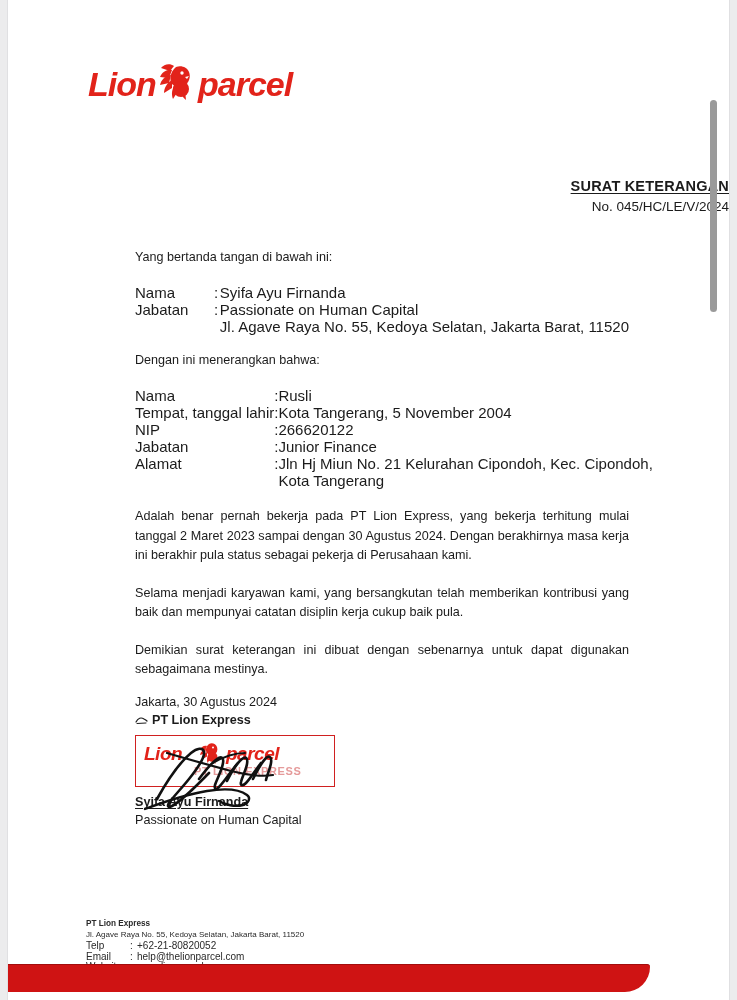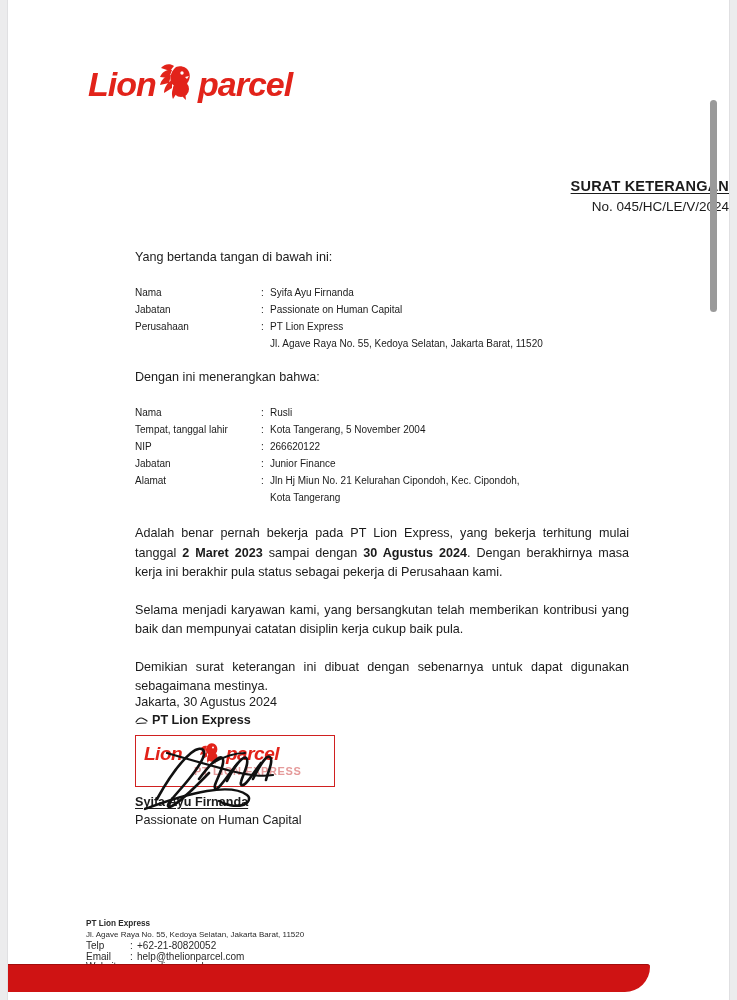--- a/index.html
+++ b/index.html
@@ -107,21 +107,21 @@
   .intro-line { margin: 0 0 18px 0; }
 
   table.kv {
     border-collapse: collapse;
     width: 100%;
     margin: 0;
   }
   table.kv td {
     padding: 0;
     vertical-align: top;
-    font-size: 10px;
+    font-size: 15px;
     line-height: 17px;
     color: #1b1b1b;
     white-space: nowrap;
   }
   td.kv-label { width: 126px; }
   td.kv-colon { width: 9px; }
   td.kv-value { white-space: normal; }
   .kv-cont {
     padding-left: 8px;
   }
@@ -129,21 +129,21 @@
   .block-gap-a { height: 17px; }
   .block-gap-b { height: 18px; }
 
   p.para {
     margin: 0 0 18px 0;
     text-align: justify;
     font-size: 12.6px;
     line-height: 19.5px;
   }
   p.para:last-child { margin-bottom: 12px; }
-  .b { font-weight: bold; }
+  .b { font-weight: normal; }
 
   
   .sign-area {
     position: absolute;
     left: 127px;
     top: 694px;
     width: 330px;
     color: #1b1b1b;
   }
   .sign-place {
@@ -310,25 +310,20 @@
             <td class="kv-label">Nama</td>
             <td class="kv-colon">:</td>
             <td class="kv-value">Syifa Ayu Firnanda</td>
           </tr>
           <tr>
             <td class="kv-label">Jabatan</td>
             <td class="kv-colon">:</td>
             <td class="kv-value">Passionate on Human Capital</td>
           </tr>
           <tr>
-            <td class="kv-label">Perusahaan</td>
-            <td class="kv-colon">:</td>
-            <td class="kv-value">PT Lion Express</td>
-          </tr>
-          <tr>
             <td class="kv-label"></td>
             <td class="kv-colon"></td>
             <td class="kv-value kv-cont">Jl. Agave Raya No. 55, Kedoya Selatan, Jakarta Barat, 11520</td>
           </tr>
         </tbody>
       </table>
 
       <div class="block-gap-a"></div>
 
       <p class="intro-line">Dengan ini menerangkan bahwa:</p>

